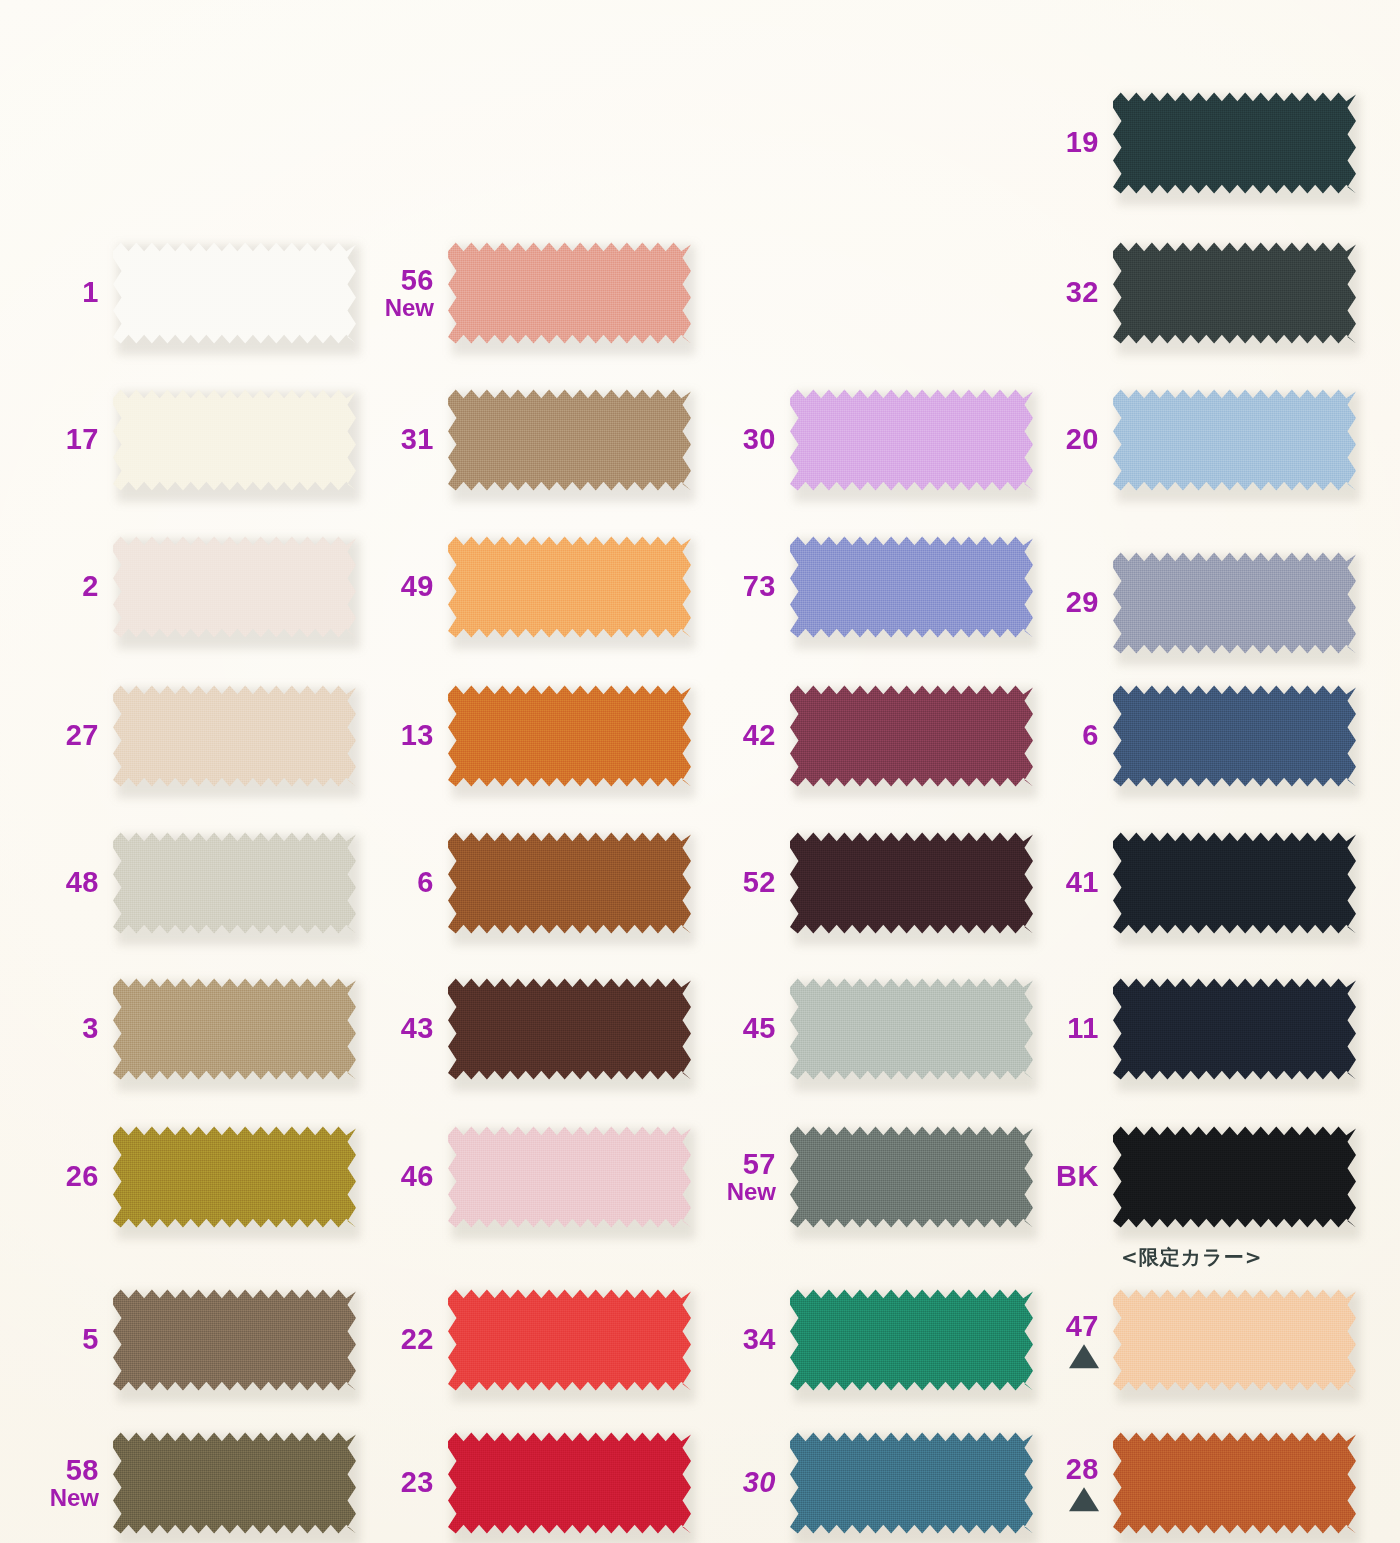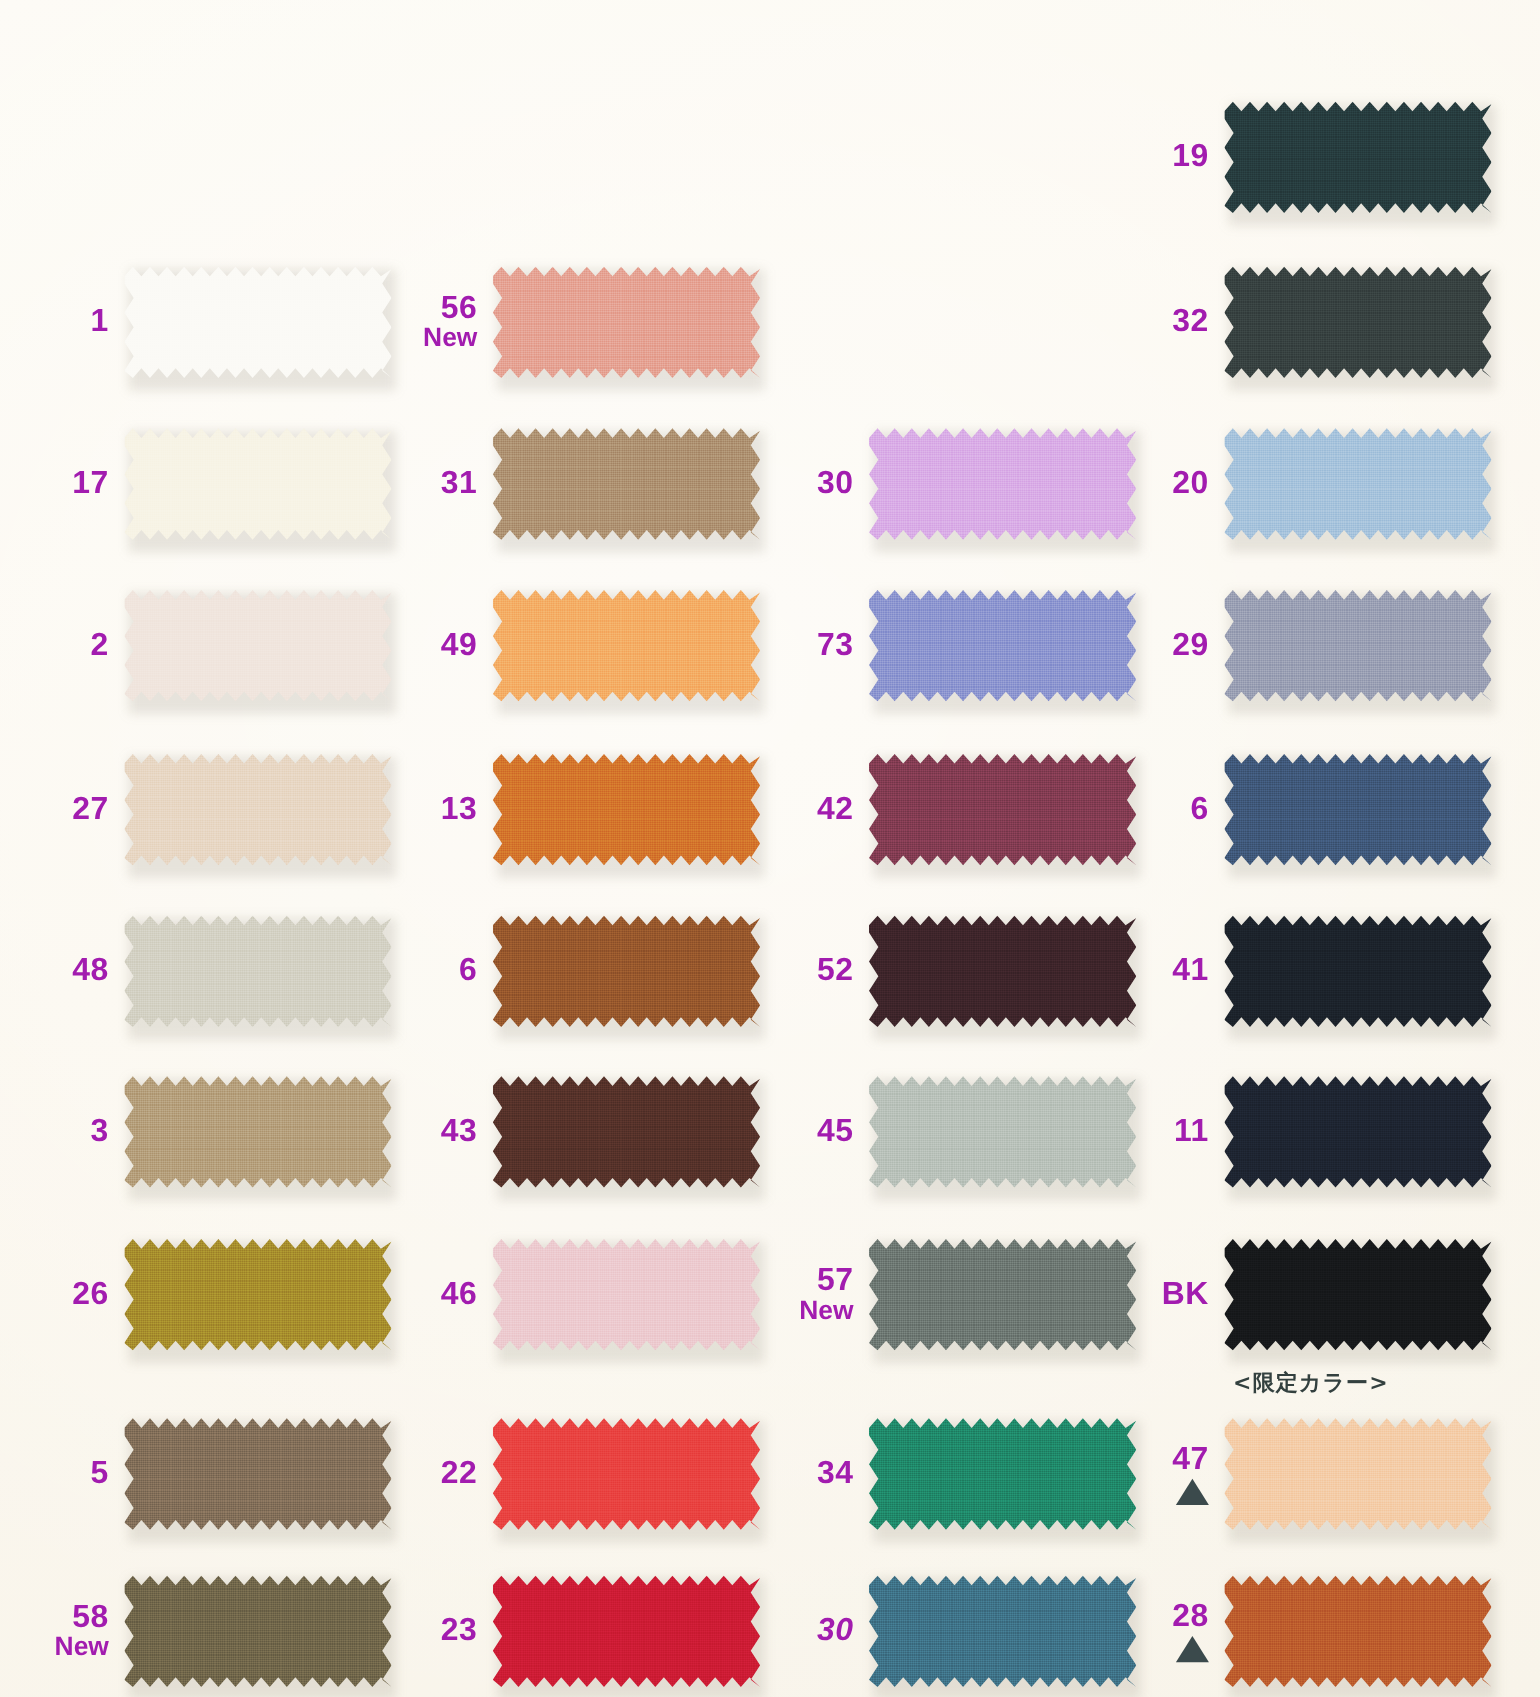--- a/index.html
+++ b/index.html
@@ -187,21 +187,21 @@
       <div class="swatch-cell" style="left: 448px; top: 532px;">
         <div class="swatch-label"><span>49</span></div>
         <div class="swatch-shadow"></div>
         <div class="swatch" title="49" style="background: rgb(244, 171, 98);"></div>
       </div>
       <div class="swatch-cell" style="left: 790px; top: 532px;">
         <div class="swatch-label"><span>73</span></div>
         <div class="swatch-shadow"></div>
         <div class="swatch" title="54" style="background: rgb(138, 147, 207);"></div>
       </div>
-      <div class="swatch-cell" style="left: 1113px; top: 532px;">
+      <div class="swatch-cell" style="left: 1113px; top: 548px;">
         <div class="swatch-label"><span>29</span></div>
         <div class="swatch-shadow"></div>
         <div class="swatch" title="29" style="background: rgb(151, 157, 178);"></div>
       </div>
       <div class="swatch-cell" style="left: 113px; top: 681px;">
         <div class="swatch-label"><span>27</span></div>
         <div class="swatch-shadow"></div>
         <div class="swatch" title="27" style="background: rgb(231, 213, 193);"></div>
       </div>
       <div class="swatch-cell" style="left: 448px; top: 681px;">

